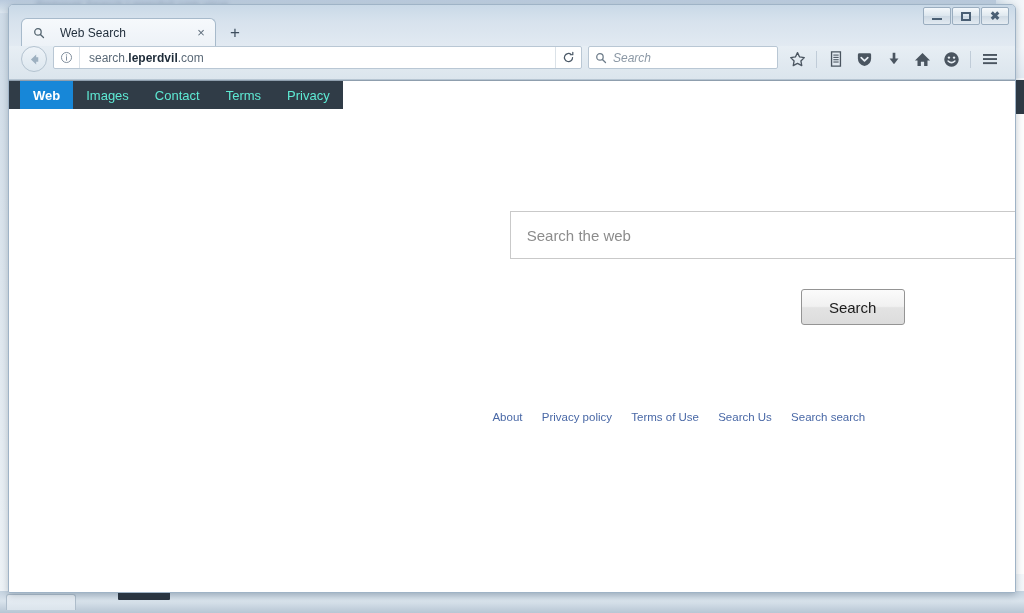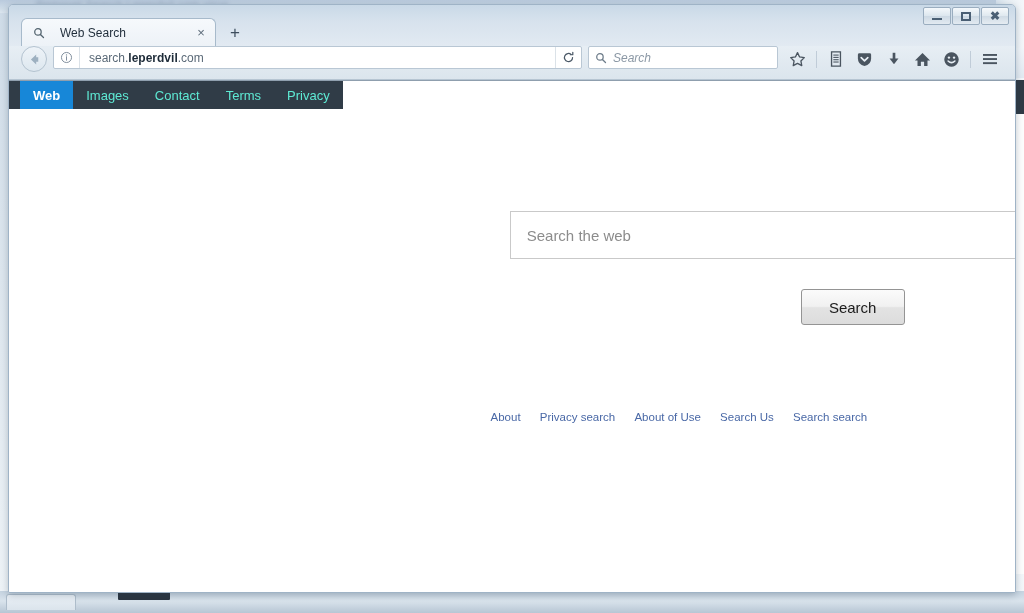--- a/index.html
+++ b/index.html
@@ -502,21 +502,21 @@
 
       <div class="searchform">
         <input class="search-input" type="text" placeholder="Search the web" style="">
         <div class="search-btn-wrap">
           <button class="search-btn">Search</button>
         </div>
       </div>
 
       <div class="footer-links">
         <a>About</a>
-        <a>Privacy search</a>
-        <a>About of Use</a>
+        <a>Privacy policy</a>
+        <a>Terms of Use</a>
         <a>Search Us</a>
         <a>Search search</a>
       </div>
 
     </div>
   </div>
 </div>
 
 </body></html>

